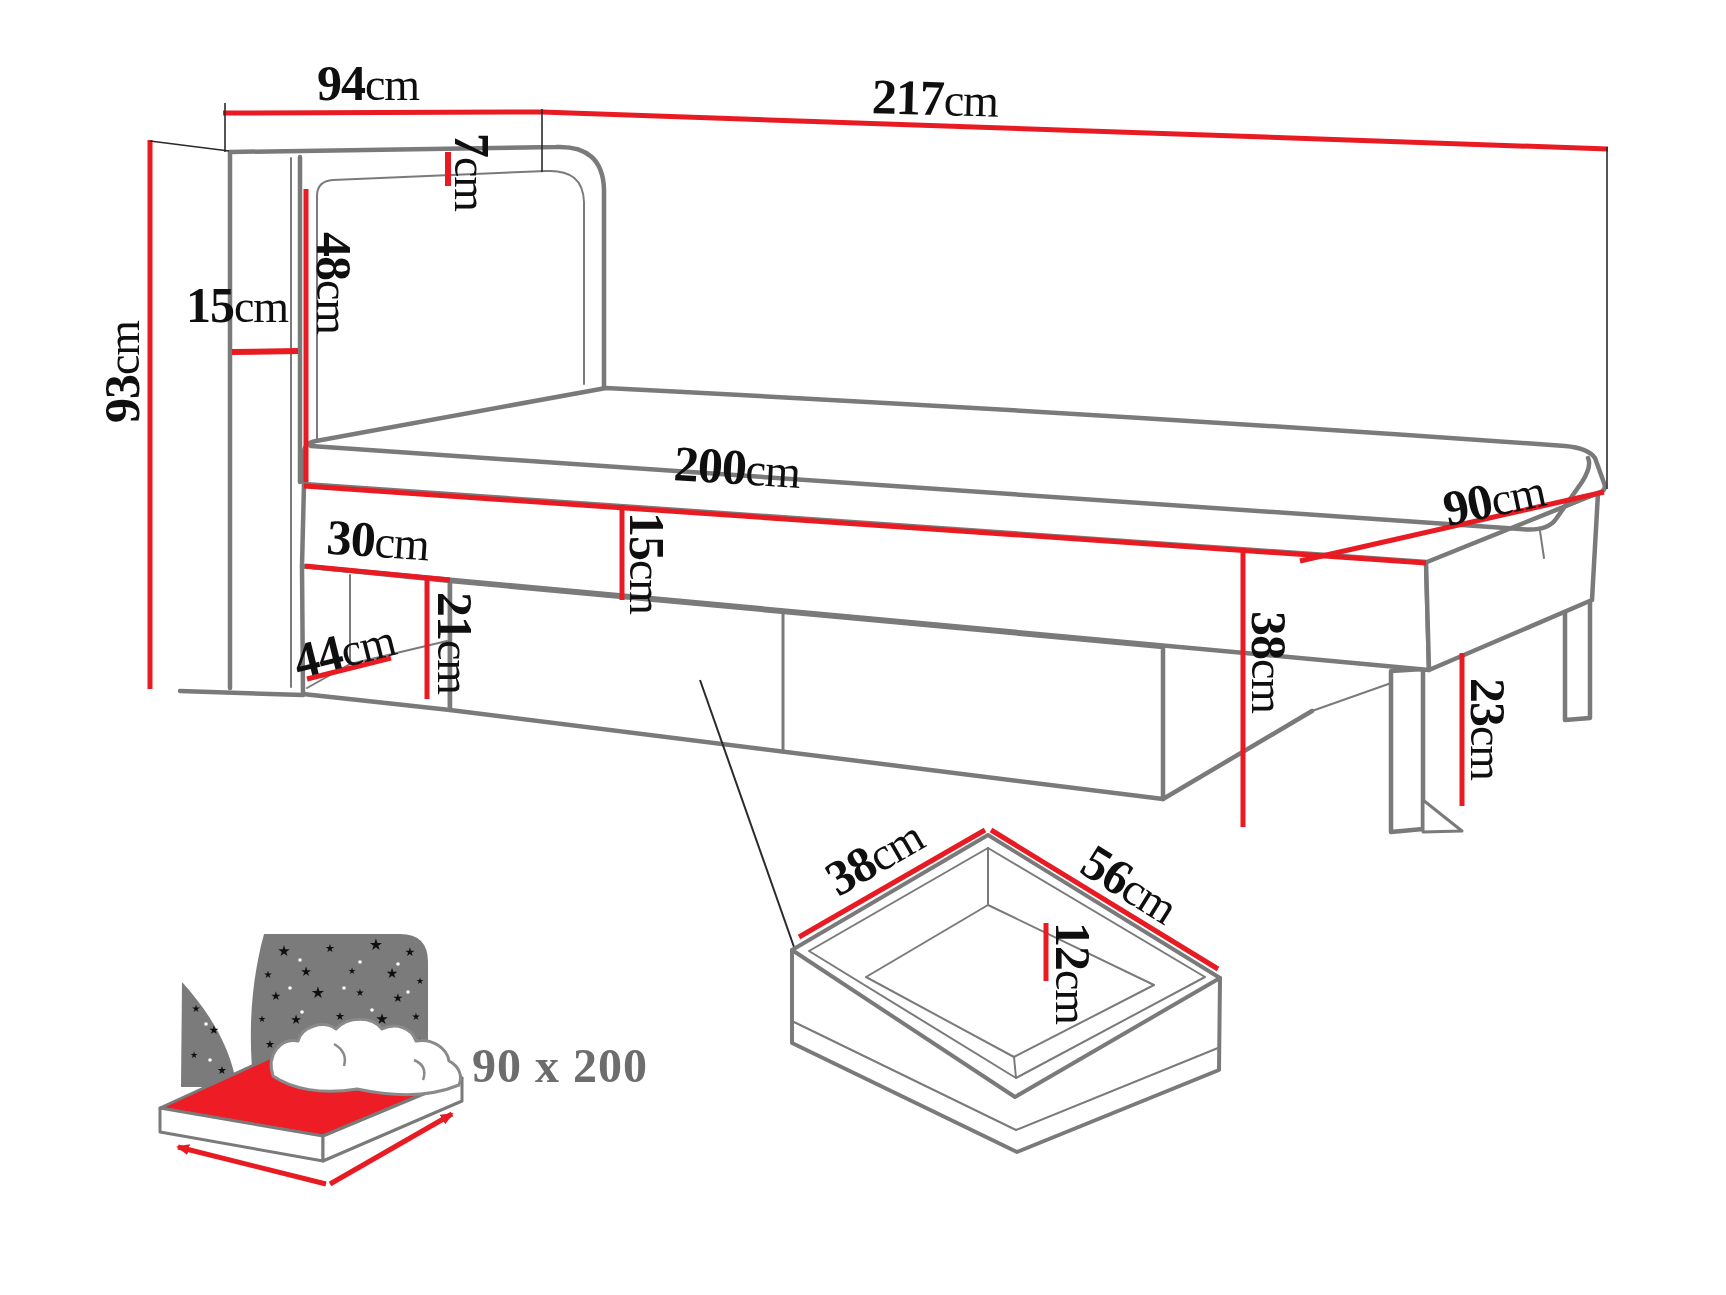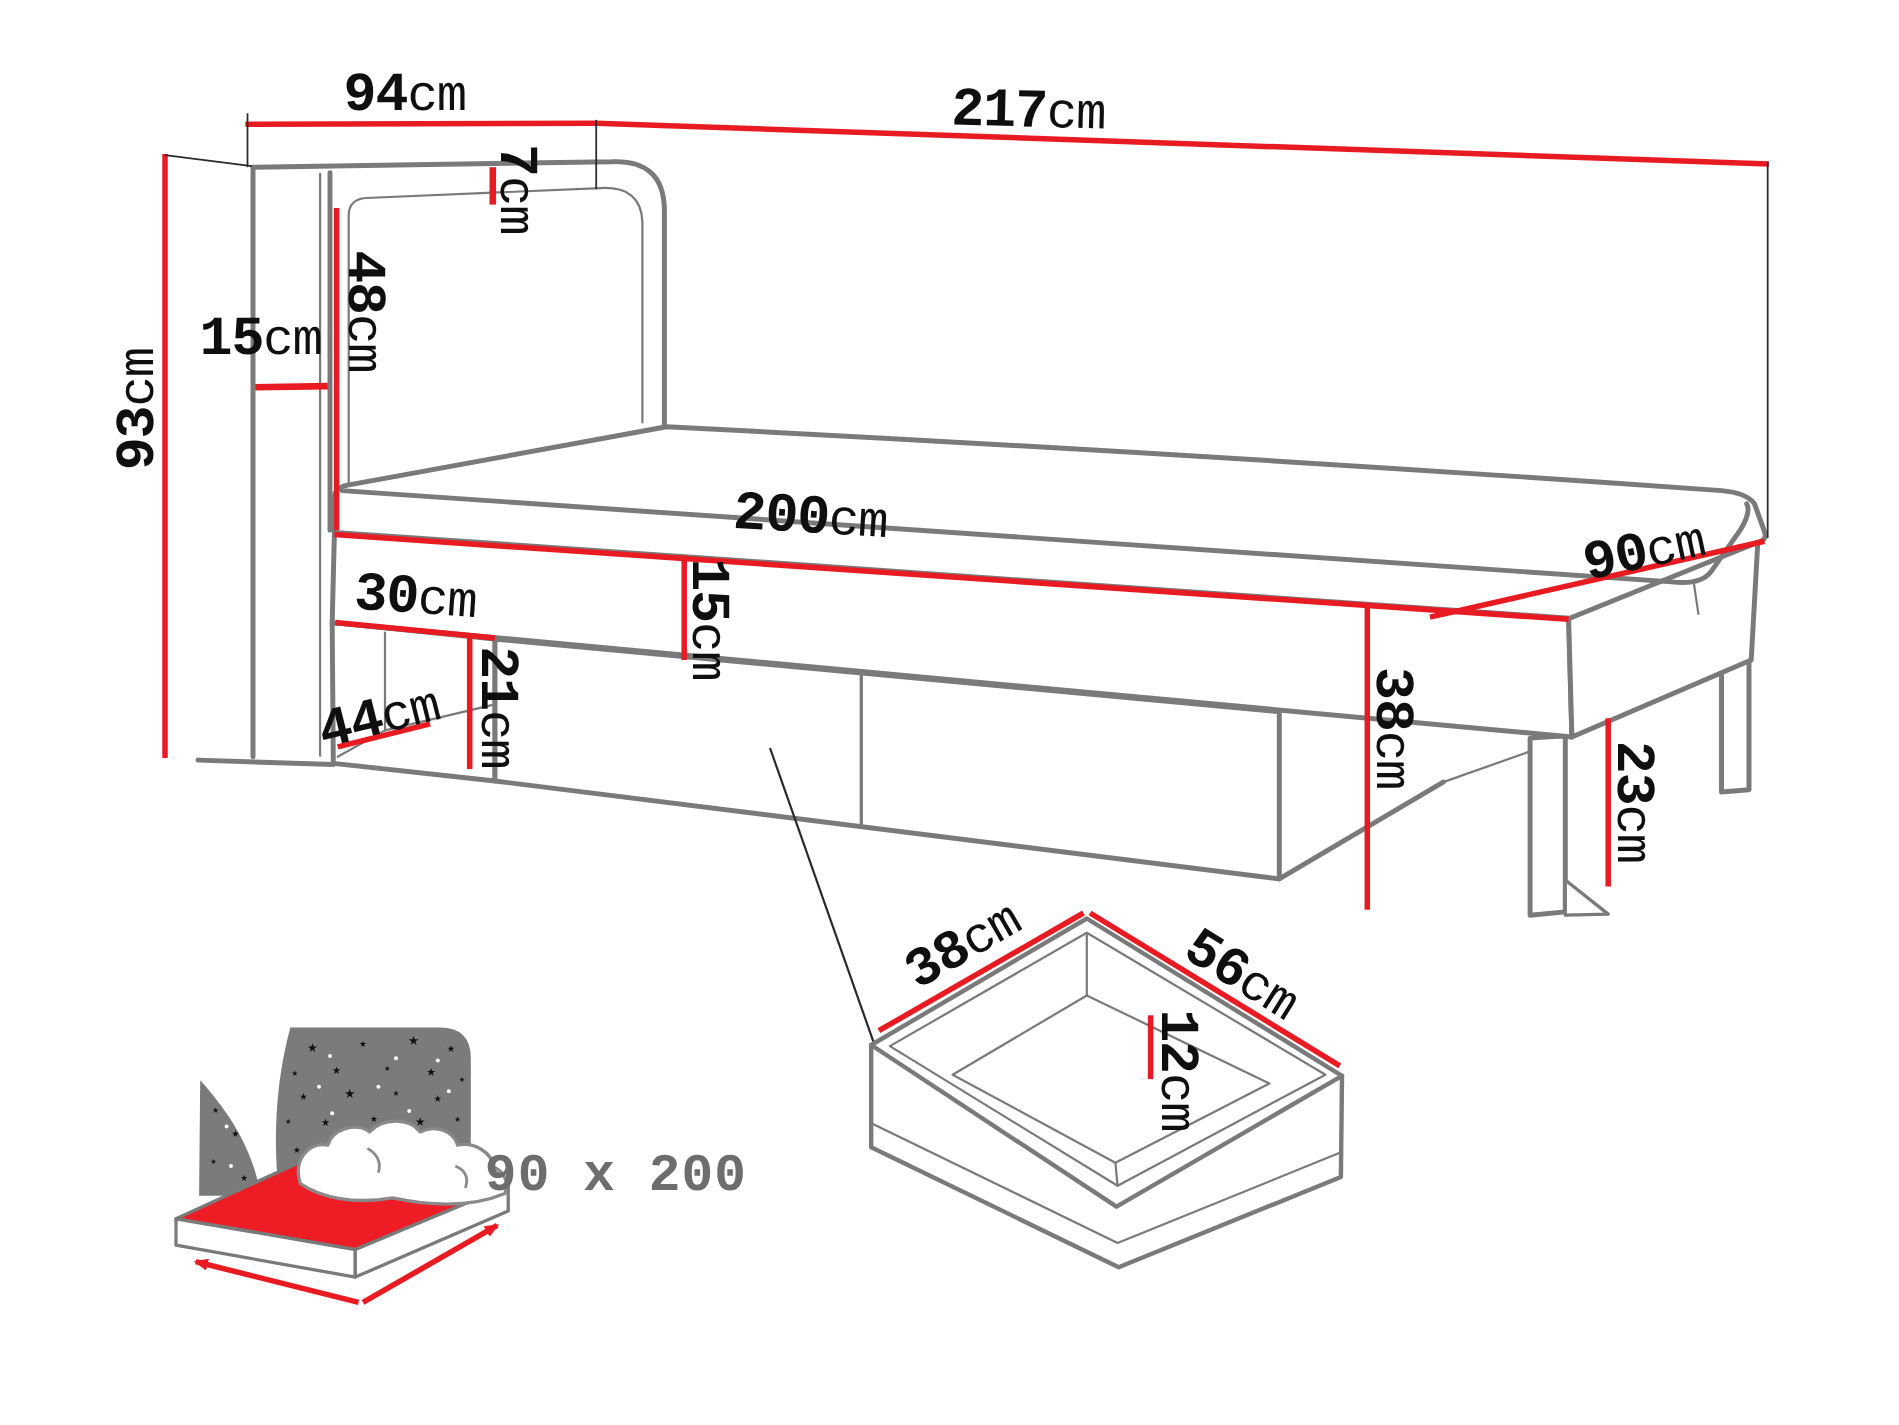--- a/index.html
+++ b/index.html
@@ -1,17 +1,17 @@
 <!DOCTYPE html>
 <html><head>
 <meta charset="utf-8">
 <style>
   html,body{margin:0;padding:0;background:#ffffff;}
   #stage{position:relative;width:1726px;height:1295px;background:#fff;overflow:hidden;
-         font-family:Liberation Mono, monospace;}
+         font-family:Liberation Serif, serif;}
   svg{position:absolute;left:0;top:0;}
   text{fill:#0f0f0f;}
   .dim-num{font-weight:bold;font-size:50px;letter-spacing:-1px;}
   .dim-unit{font-weight:normal;font-size:46px;letter-spacing:-1px;}
   .icon-label{font-weight:bold;font-size:48px;fill:#6d6d6d;letter-spacing:1px;}
   .outline{stroke:#7a7a7a;fill:none;stroke-linecap:round;stroke-linejoin:round;}
   .outline-f{stroke:#7a7a7a;fill:#ffffff;stroke-linejoin:round;}
   .w45{stroke-width:4.5;}
   .w4{stroke-width:4;}
   .w3{stroke-width:3;}

